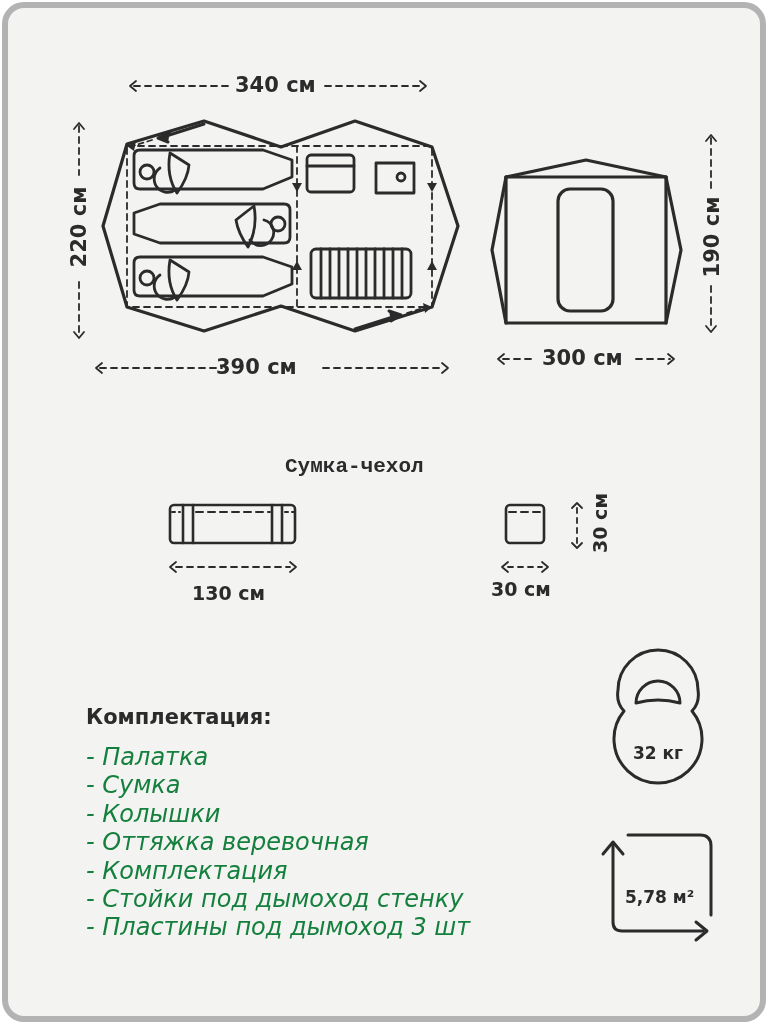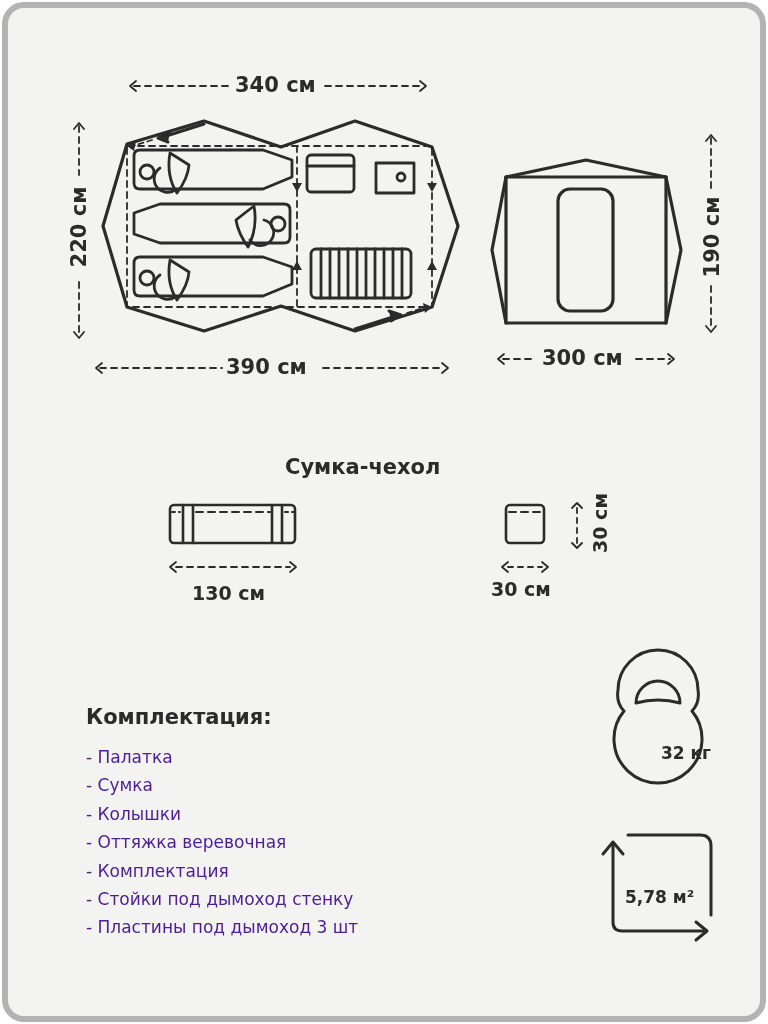--- a/index.html
+++ b/index.html
@@ -11,25 +11,25 @@
   }
   .frame {
     position: absolute; left: 2px; top: 2px; width: 752px; height: 1008px;
     border: 6px solid #b3b3b3; border-radius: 22px; background: #f3f3f2;
   }
   svg.art { position: absolute; left: 0; top: 0; }
   .lbl { position: absolute; font-weight: bold; color: #2b2b2b; white-space: nowrap; }
   .dim-lg { font-size: 21px; }
   .dim-md { font-size: 19px; }
   .vert { transform-origin: center center; transform: rotate(-90deg); }
-  .section-title { font-size: 21px; }
+  .section-title { font-size: 21px; font-family: Liberation Mono, monospace; }
   .kit-title { position: absolute; left: 86px; top: 705px; font-size: 21px; font-weight: bold; }
   .kit-list { position: absolute; left: 86px; top: 743px; margin: 0; padding: 0; list-style: none; }
-  .kit-list li { font-size: 17px; line-height: 28.4px; color: #4c1d95; }
-  .badge-txt { position: absolute; font-weight: bold; font-size: 17px; text-align: center; margin-left: 28px; }
+  .kit-list li { font-size: 24px; line-height: 28.4px; color: #15803d; font-style: italic; }
+  .badge-txt { position: absolute; font-weight: bold; font-size: 17px; text-align: center; }
   .area-txt { position: absolute; font-size: 17px; font-weight: 600; margin-top: 14px; }
 </style>
 </head>
 <body>
 
 <div class="frame"></div>
 
 <svg class="art" width="768" height="1024" viewBox="0 0 768 1024" fill="none" stroke="#2b2b2b" stroke-linejoin="round" stroke-linecap="round">
 
   <g stroke-width="1.8" stroke-dasharray="6 5">
@@ -194,21 +194,21 @@
 
   <g stroke-width="3">
     <path d="M628,835 H700 Q711,835 711,846 V915"></path>
     <path d="M613,845 V922 Q613,931 622,931 H703"></path>
     <polyline points="603,854 613,842 623,854"></polyline>
     <polyline points="696,922 707,931 696,940"></polyline>
   </g>
 </svg>
 
 <div class="lbl dim-lg" style="left:235px; top:73px;">340 см</div>
-<div class="lbl dim-lg" style="left:226px; top:355px;">390 см</div>
+<div class="lbl dim-lg" style="left:216px; top:355px;">390 см</div>
 <div class="lbl dim-lg vert" style="left:29px; top:215px; width:100px; text-align:center;">220 см</div>
 <div class="lbl dim-lg" style="left:542px; top:346px;">300 см</div>
 <div class="lbl dim-lg vert" style="left:662px; top:225px; width:100px; text-align:center;">190 см</div>
 
 <div class="lbl section-title" style="left:285px; top:455px;">Сумка-чехол</div>
 <div class="lbl dim-md" style="left:192px; top:582px;">130 см</div>
 <div class="lbl dim-md" style="left:491px; top:578px;">30 см</div>
 <div class="lbl dim-md vert" style="left:565px; top:512px; width:70px; text-align:center;">30 см</div>
 
 <div class="kit-title">Комплектация:</div>

